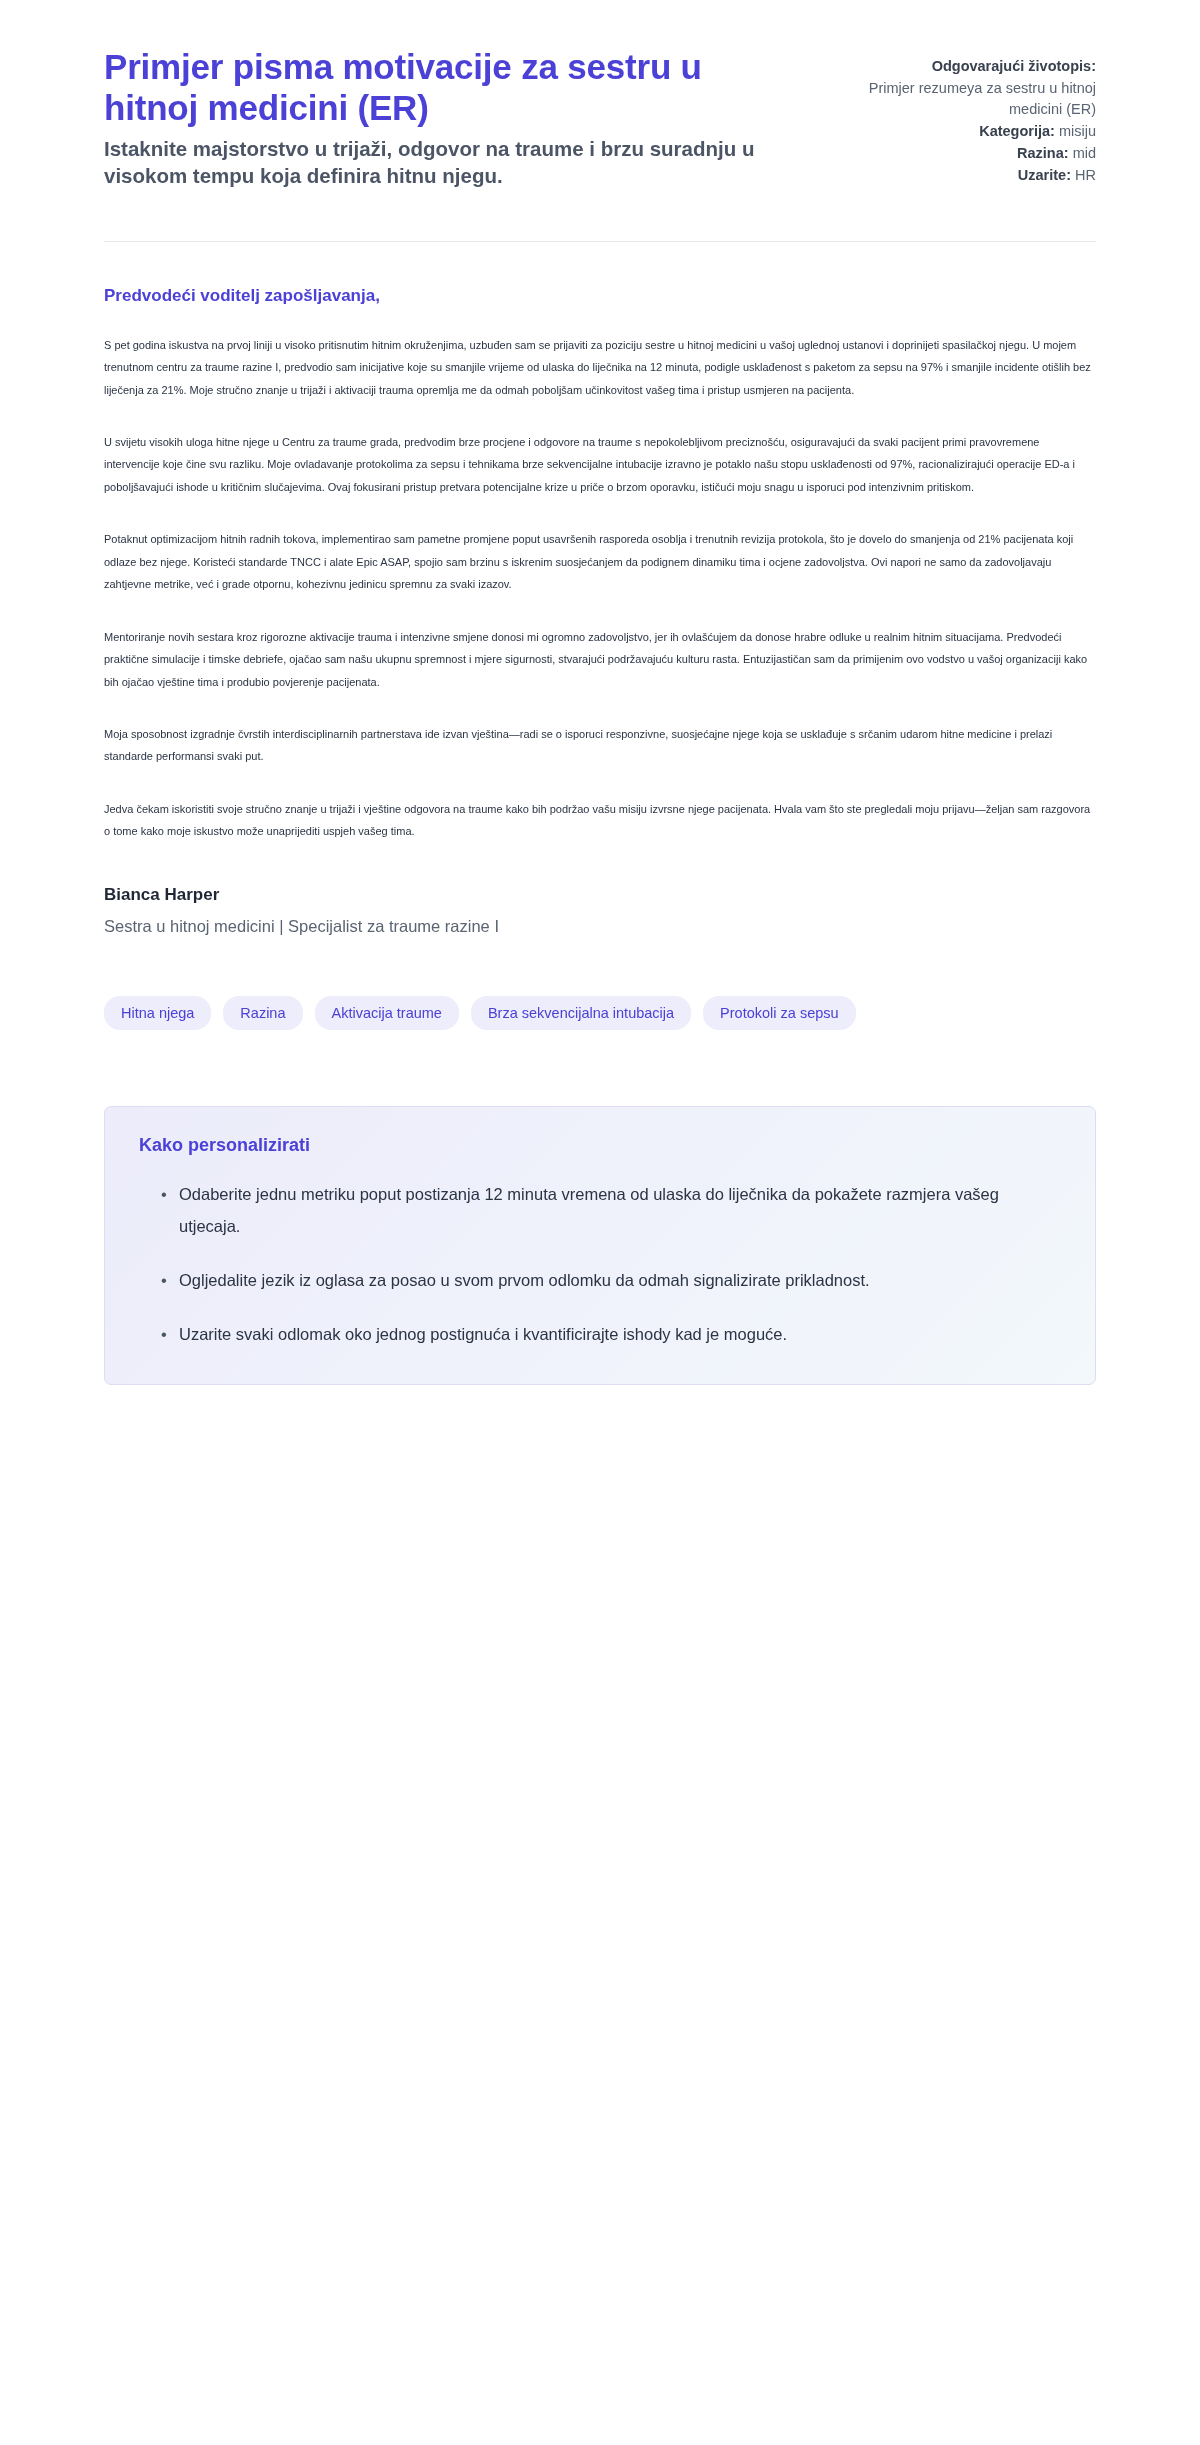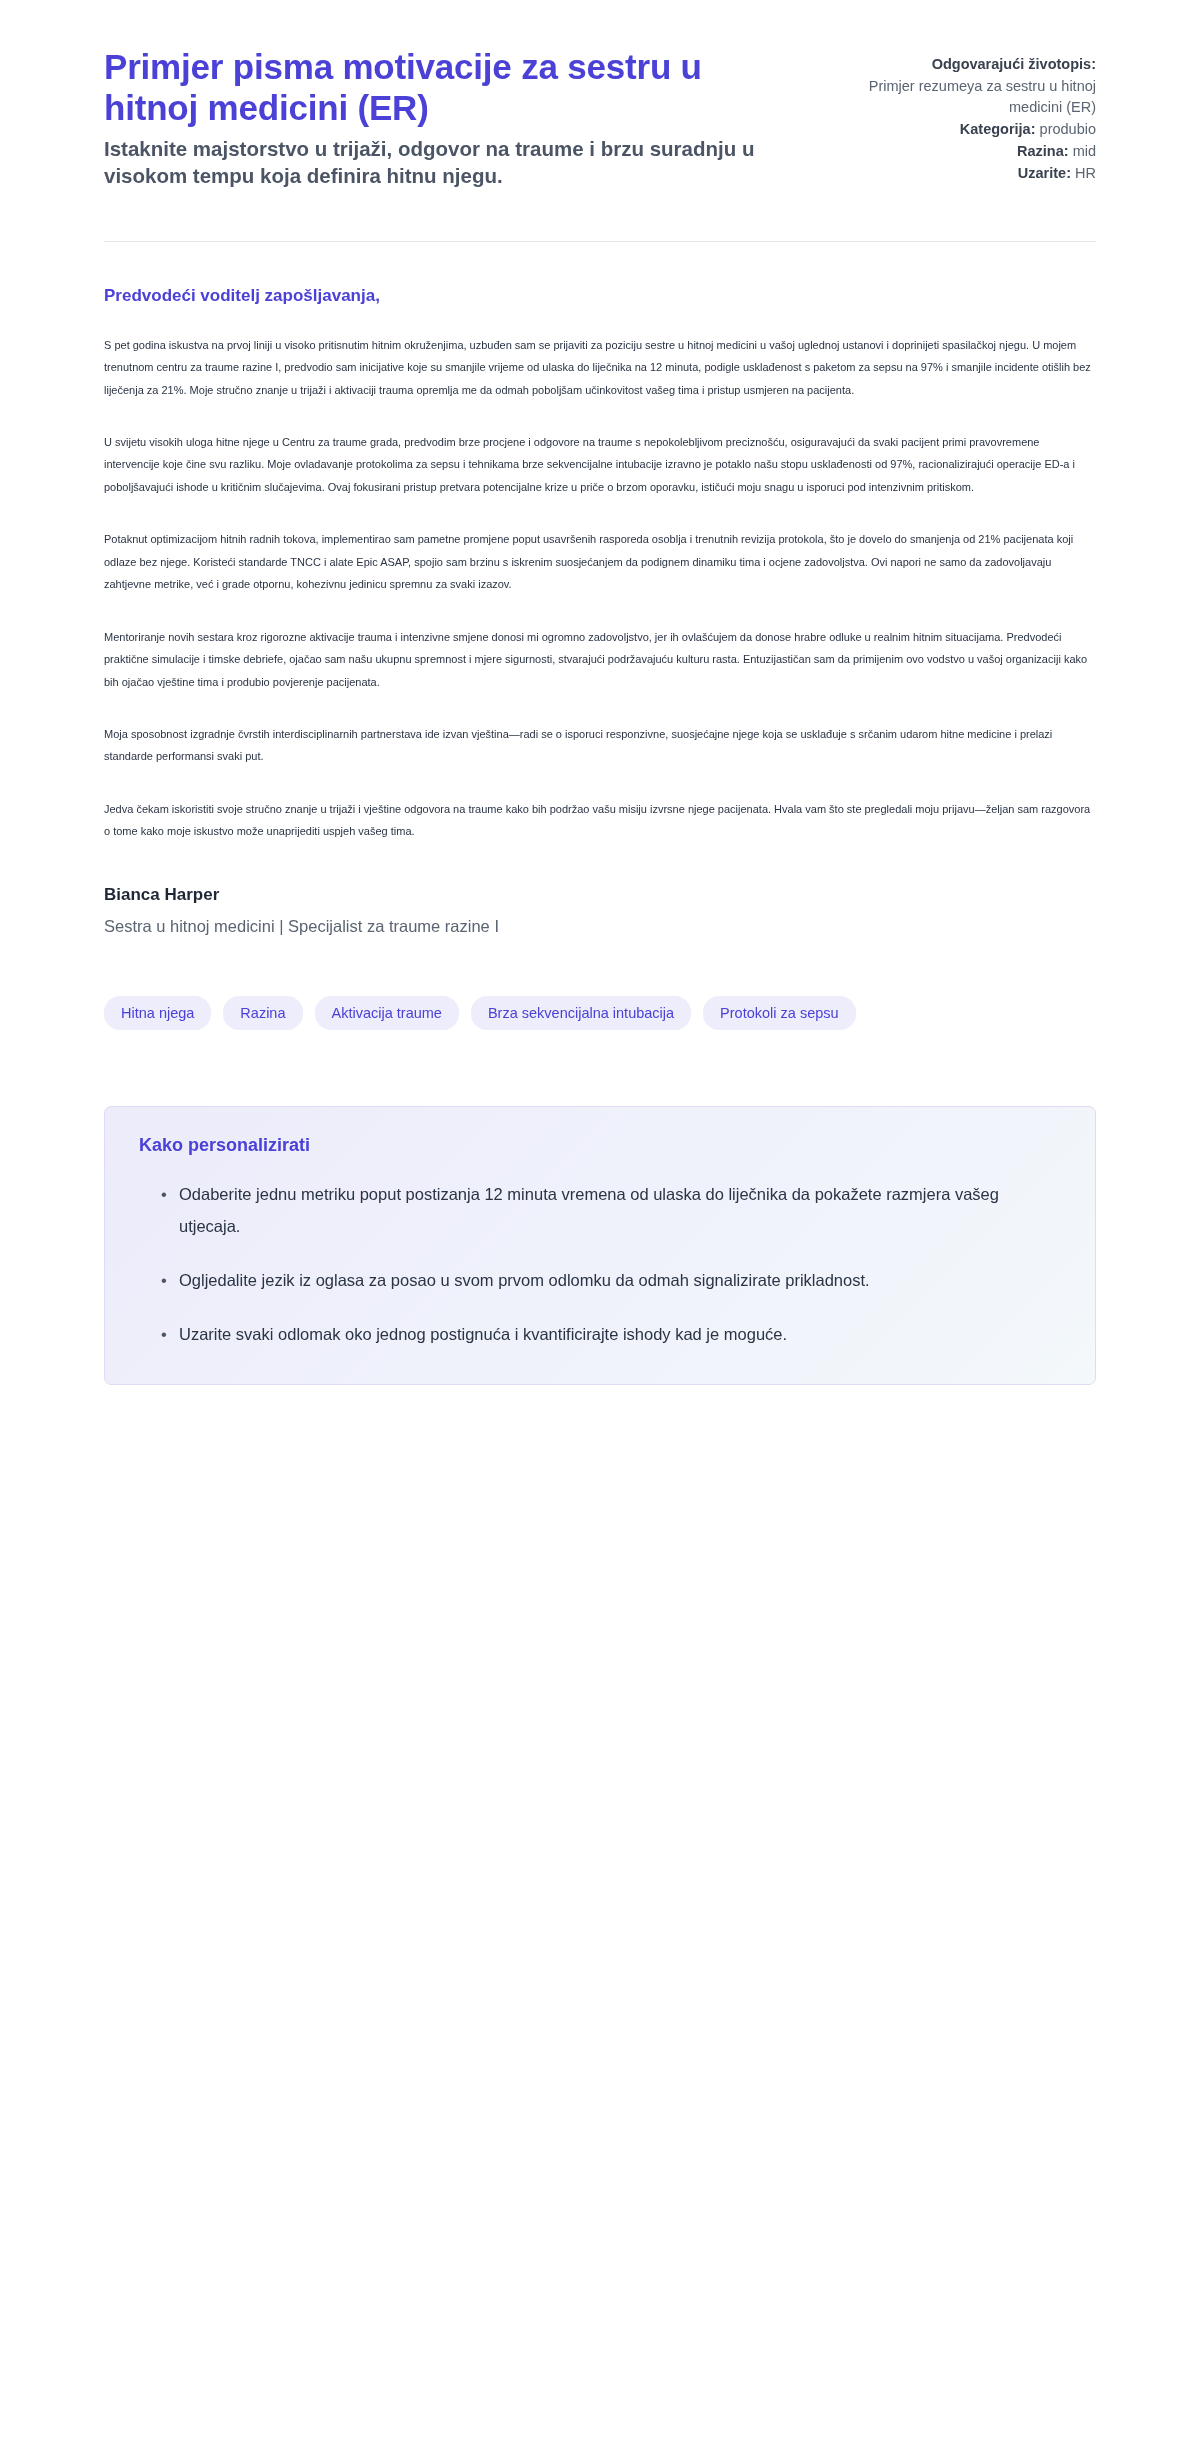--- a/index.html
+++ b/index.html
@@ -17,21 +17,21 @@
     -webkit-font-smoothing: antialiased;
   }
   .page {
     width: 1200px;
     padding: 46px 104px 60px 104px;
   }
 
   
   .header {
     display: flex;
-    align-items: flex-start;
+    align-items: center;
     justify-content: space-between;
     gap: 40px;
   }
   .header-left { flex: 0 1 660px; }
   .doc-title {
     margin: 0;
     font-size: 35px;
     line-height: 1.18;
     font-weight: bold;
     color: #4b41d6;
@@ -163,21 +163,21 @@
 
     <div class="header-meta">
       <div class="meta-row">
         <span class="meta-label">Odgovarajući životopis:</span>
       </div>
       <div class="meta-row">
         <span>Primjer rezumeya za sestru u hitnoj medicini (ER)</span>
       </div>
       <div class="meta-row">
         <span class="meta-label">Kategorija:</span>
-        <span>produbio</span>
+        <span>misiju</span>
       </div>
       <div class="meta-row">
         <span class="meta-label">Razina:</span>
         <span>mid</span>
       </div>
       <div class="meta-row">
         <span class="meta-label">Uzarite:</span>
         <span>HR</span>
       </div>
     </div>

